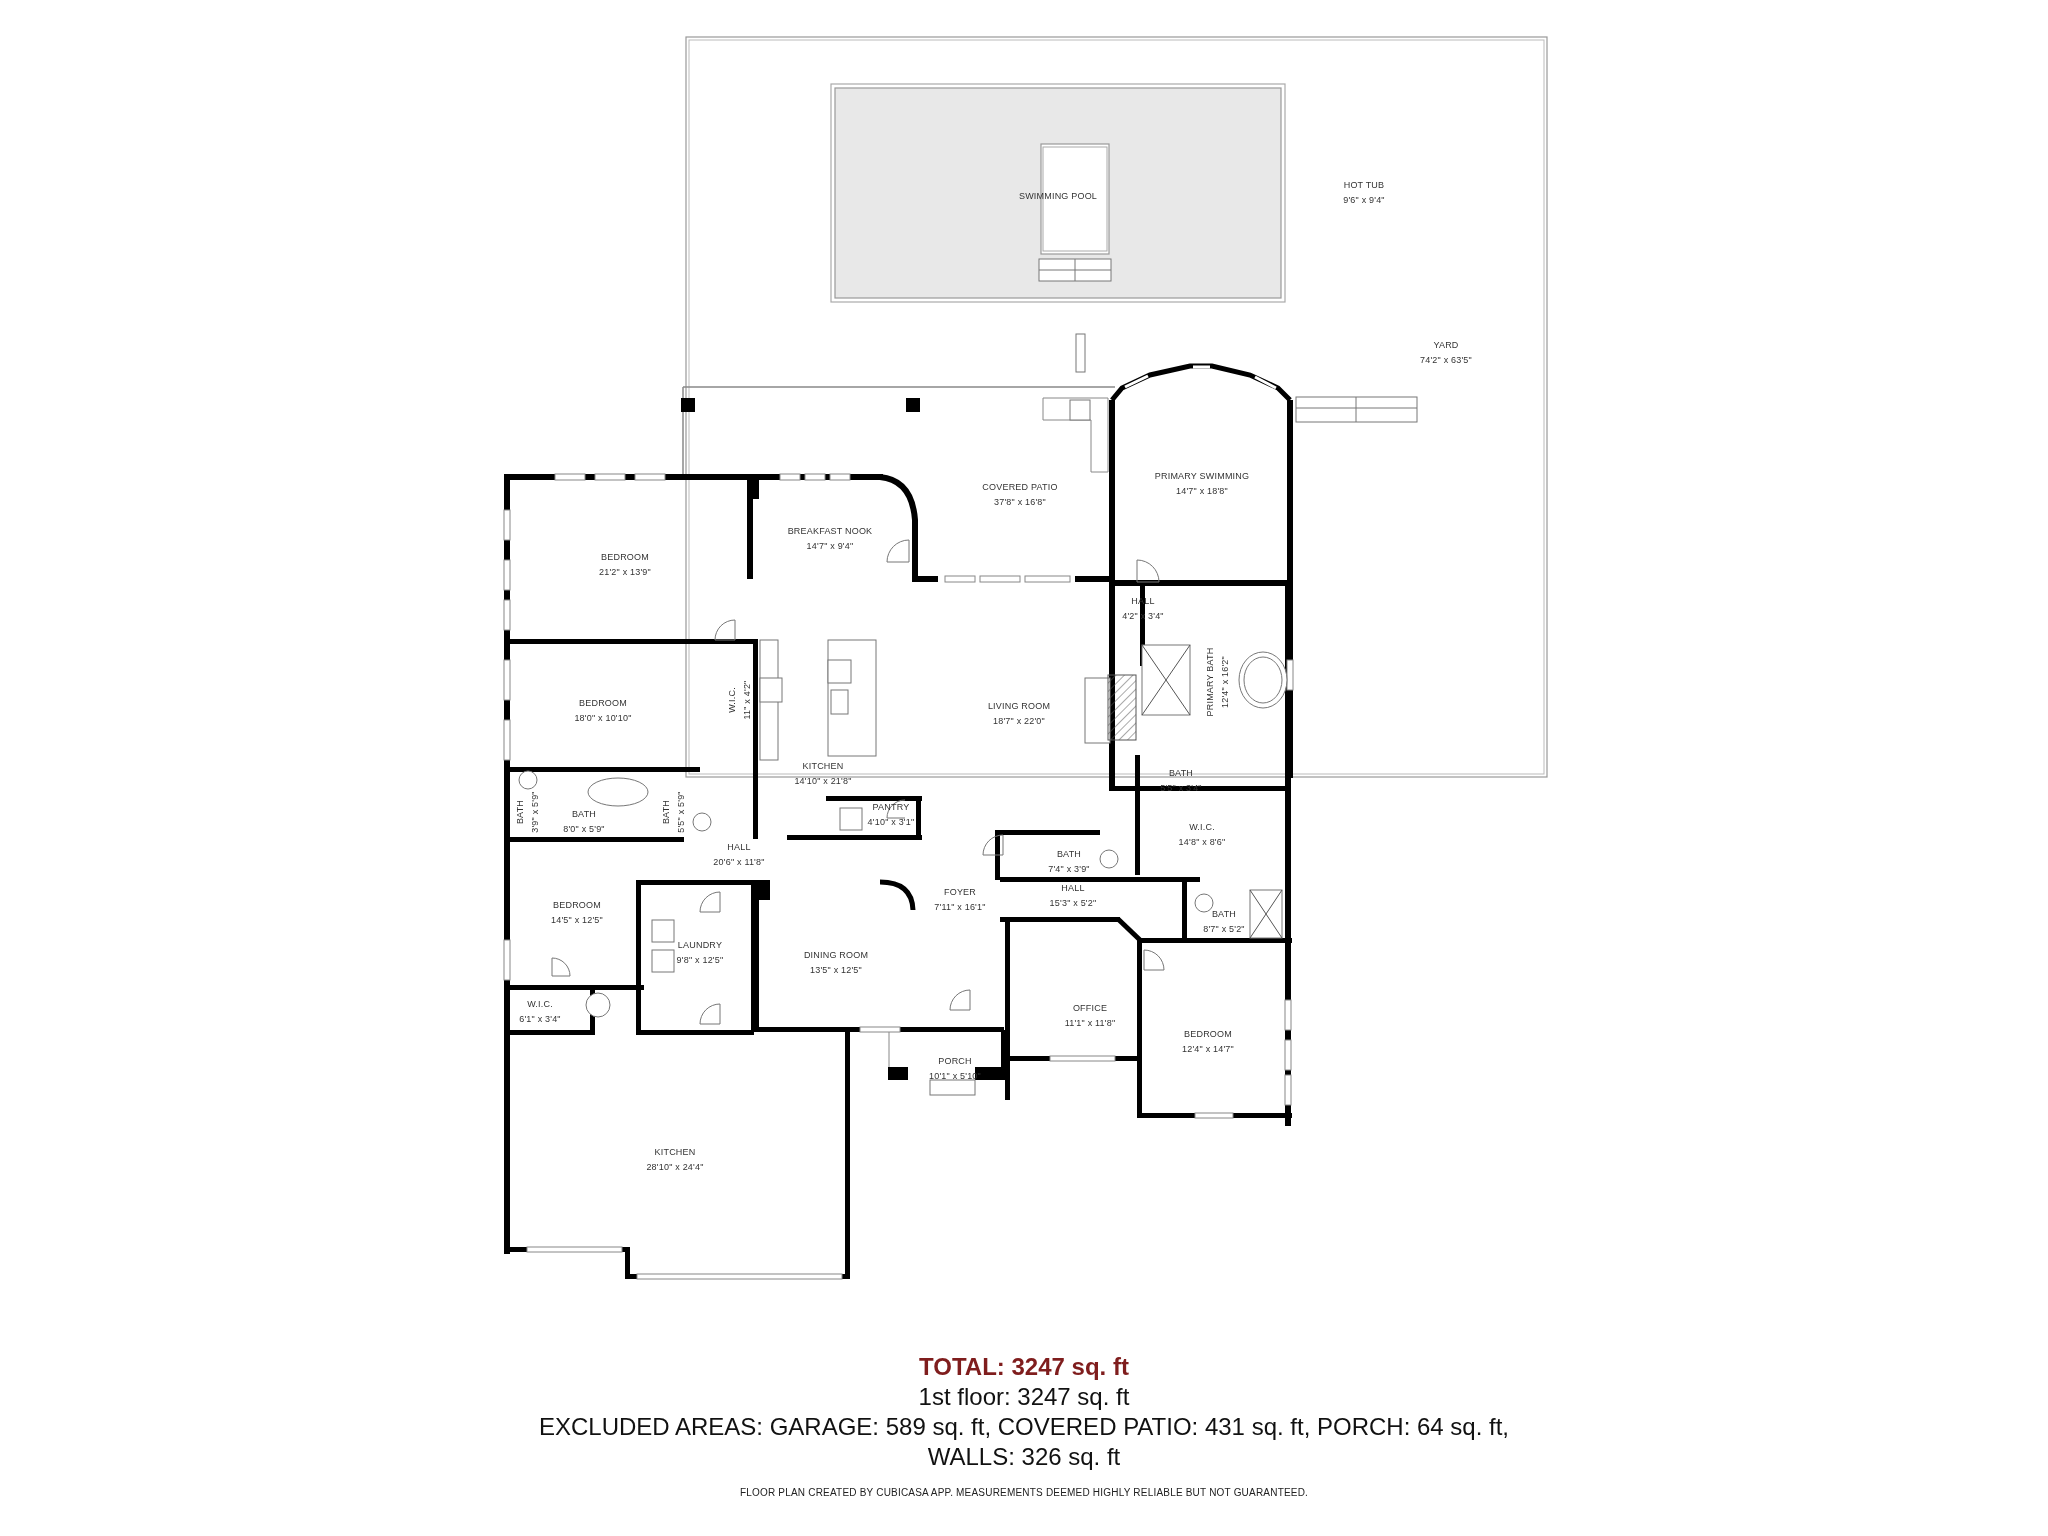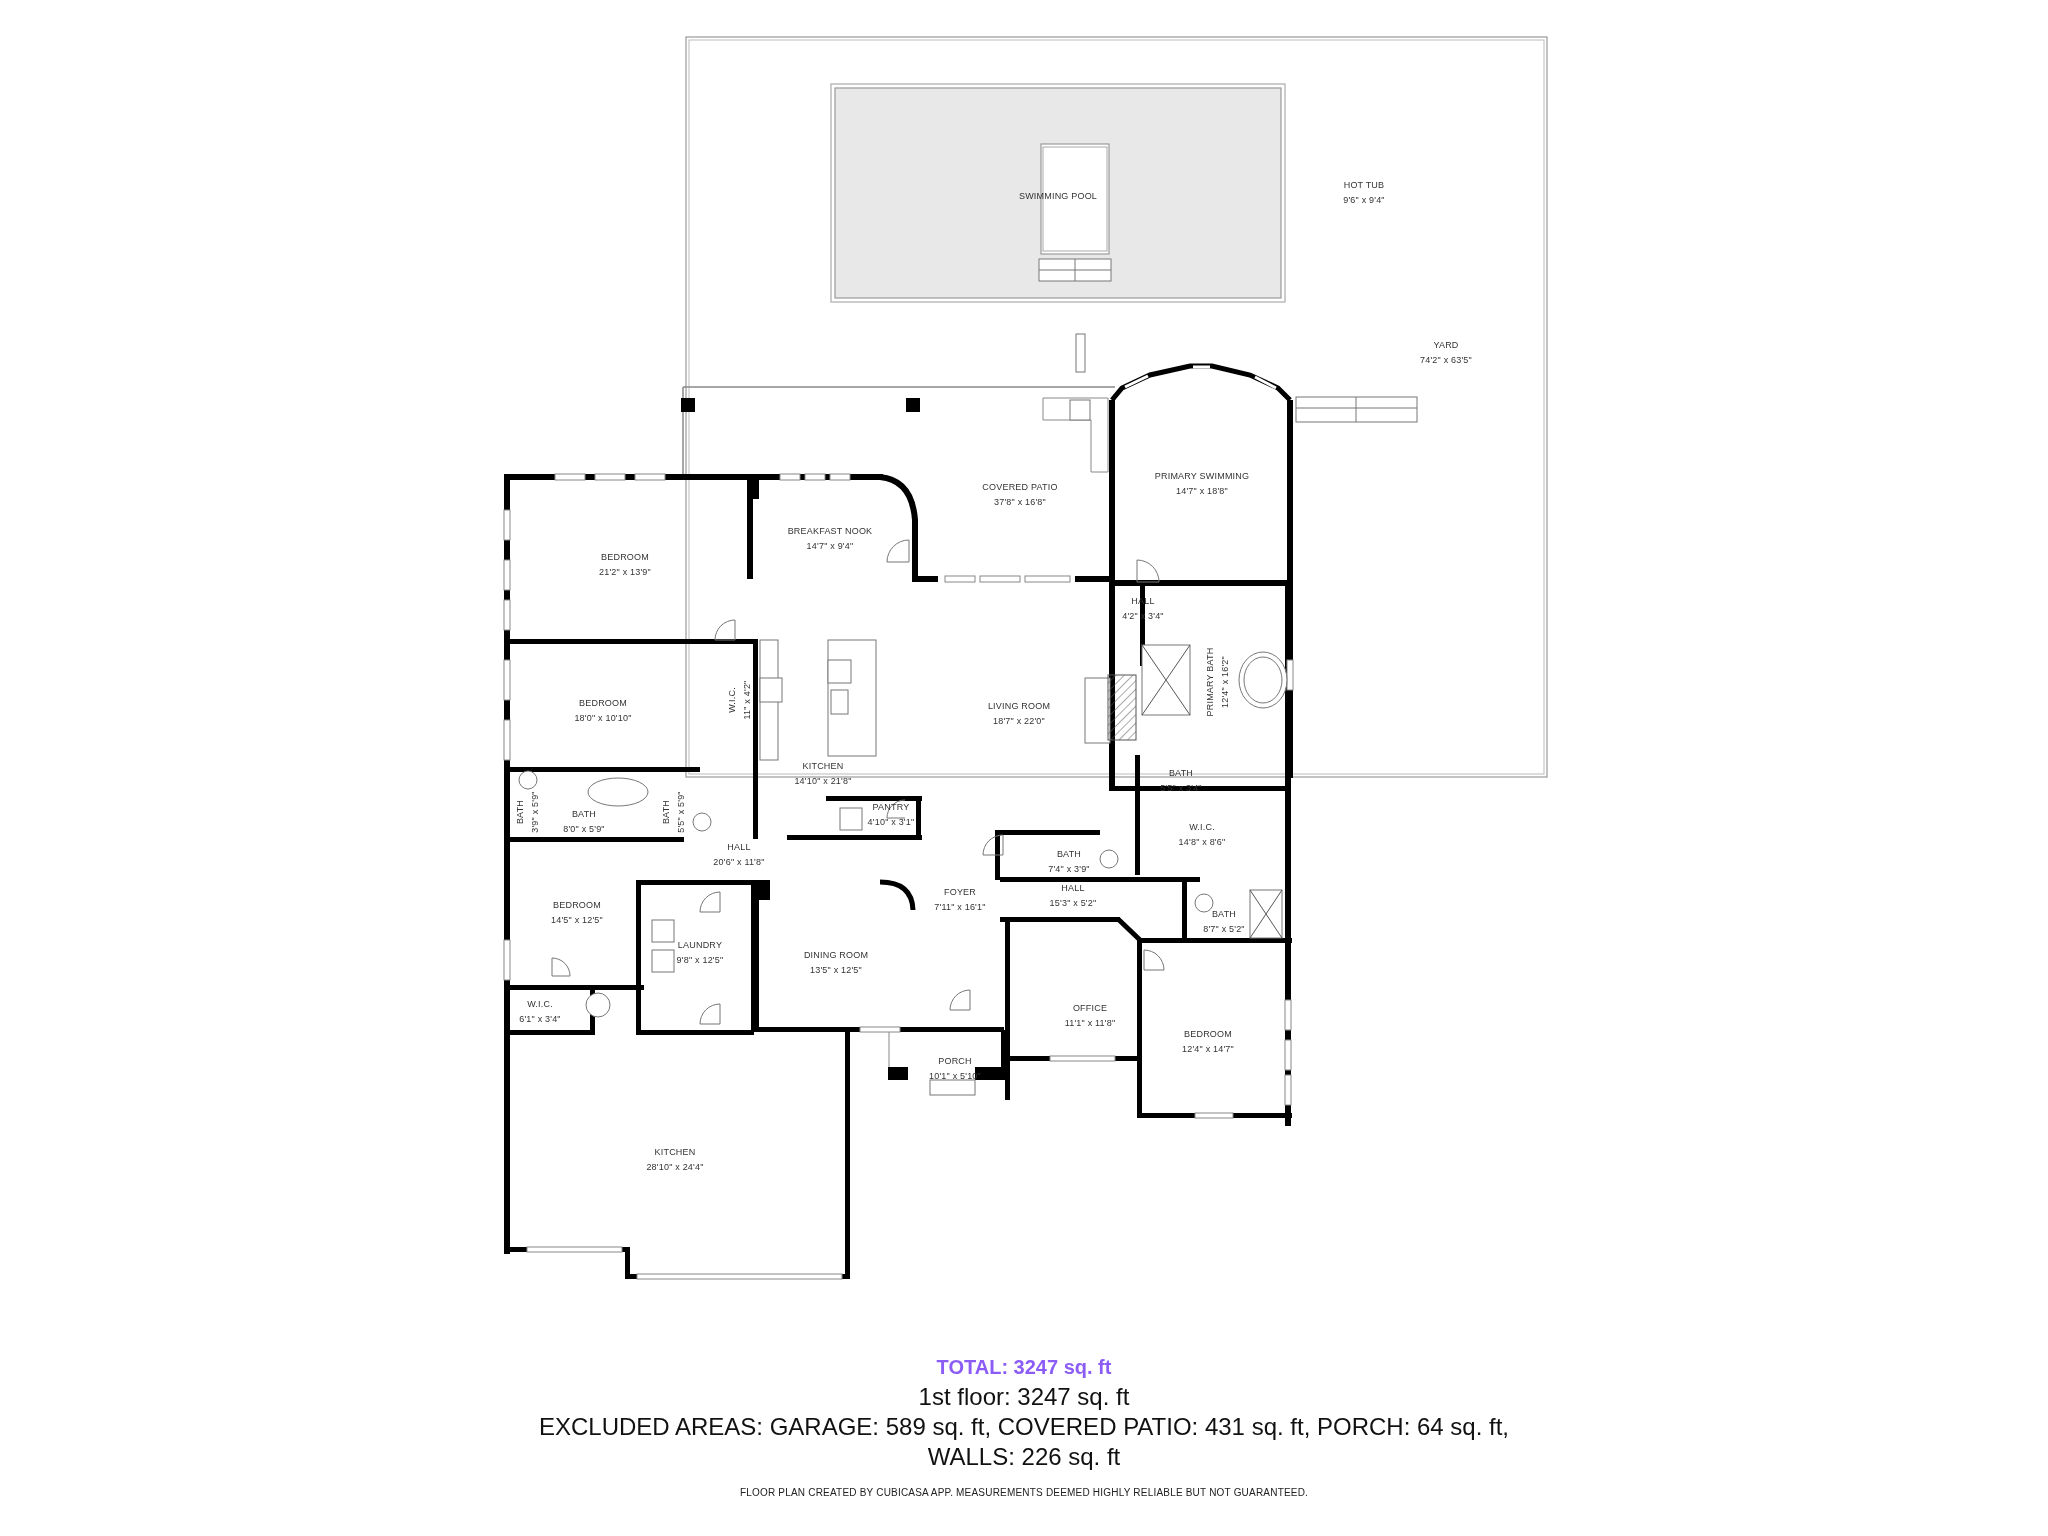--- a/index.html
+++ b/index.html
@@ -4,21 +4,21 @@
 <style>
   html, body { margin: 0; padding: 0; background: #ffffff; }
   body { width: 2048px; height: 1536px; position: relative; overflow: hidden;
          font-family: "Liberation Sans", "DejaVu Sans", sans-serif; color: #222; }
   #plan { position: absolute; left: 0; top: 0; width: 2048px; height: 1536px; }
   .room-label { position: absolute; transform: translate(-50%, -50%); text-align: center;
                 font-size: 9px; line-height: 15px; color: #333; white-space: nowrap; letter-spacing: 0.2px; }
   .room-label.vert { transform: translate(-50%, -50%) rotate(-90deg); }
   .room-label .dim { display: block; }
   #summary { position: absolute; left: 0; width: 2048px; top: 1352px; text-align: center; }
-  #summary .total { font-size: 20px; font-weight: bold; line-height: 30px; color: #8b5cf6; }
+  #summary .total { font-size: 24px; font-weight: bold; line-height: 30px; color: #7f1d1d; }
   #summary .line { font-size: 24px; line-height: 30px; color: #111; }
   #footer-note { position: absolute; left: 0; width: 2048px; top: 1487px; text-align: center;
                  font-size: 10px; color: #222; letter-spacing: 0.2px; }
   .wall { fill: #000; }
   .thin { fill: none; stroke: #999; stroke-width: 1.2; }
   .fixture { fill: #fff; stroke: #777; stroke-width: 1; }
   .win { fill: #fff; stroke: #888; stroke-width: 1; }
   .door-arc { fill: none; stroke: #777; stroke-width: 1; }
 </style>
 </head>
@@ -259,16 +259,16 @@
     <div class="room-label" style="left: 540px; top: 1012px;"><span class="name">W.I.C.</span><span class="dim">6'1" x 3'4"</span></div>
     <div class="room-label" style="left: 1208px; top: 1042px;"><span class="name">BEDROOM</span><span class="dim">12'4" x 14'7"</span></div>
     <div class="room-label" style="left: 955px; top: 1069px;"><span class="name">PORCH</span><span class="dim">10'1" x 5'10"</span></div>
     <div class="room-label" style="left: 675px; top: 1160px;"><span class="name">KITCHEN</span><span class="dim">28'10" x 24'4"</span></div>
   </div>
 
 <div id="summary">
   <div class="total">TOTAL: 3247 sq. ft</div>
   <div class="line">1st floor: 3247 sq. ft</div>
   <div class="line">EXCLUDED AREAS: GARAGE: 589 sq. ft, COVERED PATIO: 431 sq. ft, PORCH: 64 sq. ft,</div>
-  <div class="line">WALLS: 226 sq. ft</div>
+  <div class="line">WALLS: 326 sq. ft</div>
 </div>
 
 <div id="footer-note">FLOOR PLAN CREATED BY CUBICASA APP. MEASUREMENTS DEEMED HIGHLY RELIABLE BUT NOT GUARANTEED.</div>
 
 </body></html>

